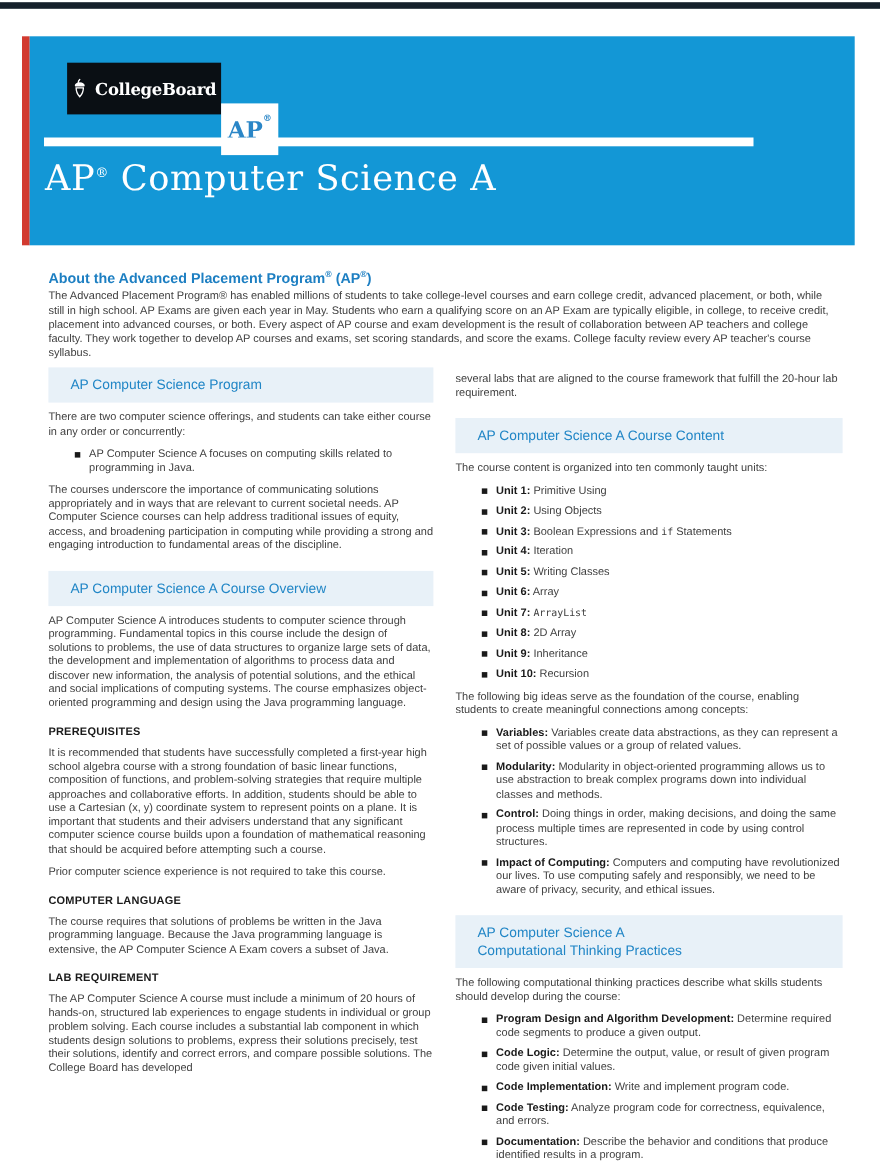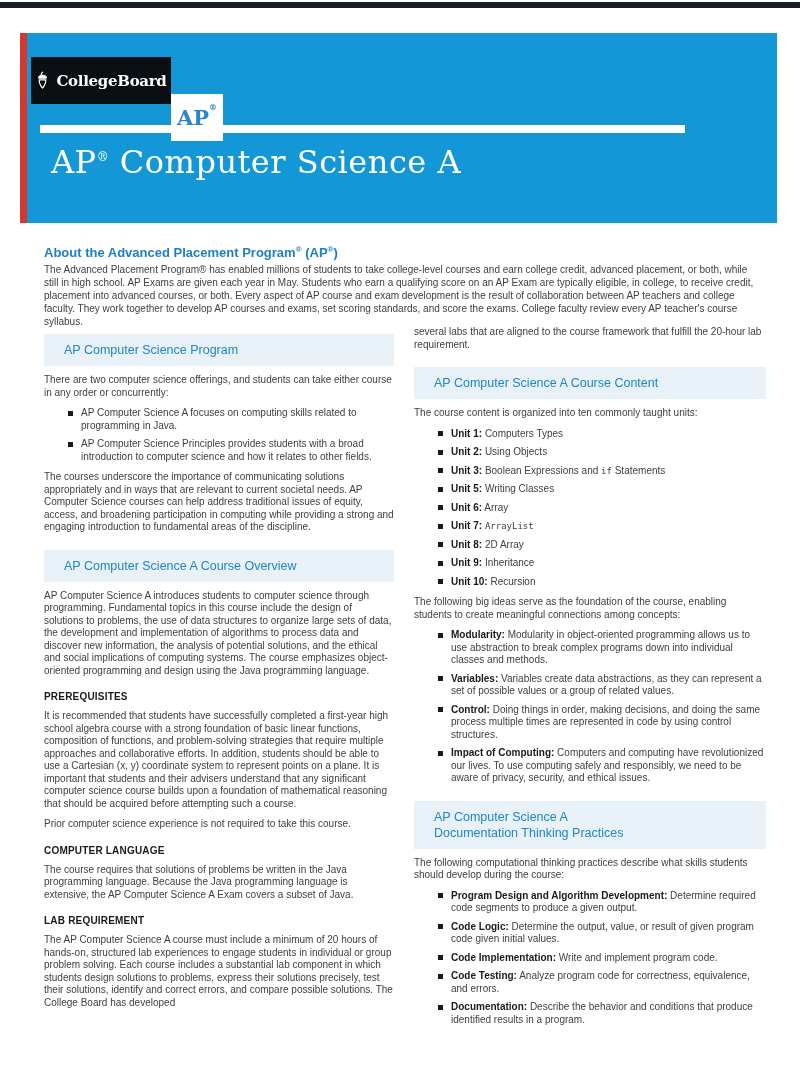--- a/index.html
+++ b/index.html
@@ -5,28 +5,28 @@
   html,body{margin:0;padding:0;}
   body{
     width:800px;height:1066px;position:relative;overflow:hidden;
     background:#ffffff;
     font-family:"Liberation Sans", sans-serif;
     -webkit-font-smoothing:antialiased;
   }
   .top-bar{position:absolute;top:2px;left:0;width:800px;height:6px;background:#15202b;}
   .red-strip{position:absolute;left:20px;top:33px;width:7px;height:190px;background:#d23a30;}
   .blue-panel{position:absolute;left:27px;top:33px;width:750px;height:190px;background:#1397d6;}
-  .logo-row{position:absolute;left:4px;top:24px;display:flex;}
+  .logo-row{position:absolute;left:34px;top:24px;display:flex;}
   .cb-box{background:#0a0f14;width:140px;height:47px;display:flex;align-items:center;justify-content:center;gap:6px;}
   .cb-word{color:#ffffff;font-family:"DejaVu Serif", serif;font-weight:bold;font-size:15px;letter-spacing:-0.3px;}
   .ap-box{background:#ffffff;width:52px;height:47px;display:flex;align-items:center;justify-content:center;margin-top:37px;}
   .ap-word{color:#2a86c7;font-family:"DejaVu Serif", serif;font-weight:bold;font-size:21px;position:relative;}
   .ap-word sup{font-size:8px;position:relative;top:-7px;}
   .panel-divider{position:absolute;left:13px;top:92px;width:645px;height:8px;background:#ffffff;}
-  .panel-title{position:absolute;left:24px;top:110px;color:#ffffff;
+  .panel-title{position:absolute;left:14px;top:110px;color:#ffffff;
     font-family:"DejaVu Serif", serif;font-size:32px;font-weight:500;letter-spacing:0.5px;}
   .panel-title sup{font-size:12px;}
 
   .about{position:absolute;left:44px;top:233px;width:718px;margin-top:12px;}
   .about h2{margin:0 0 4px 0;font-size:13px;color:#1d7fc2;font-weight:bold;}
   .about h2 sup{font-size:8px;}
   .about p{margin:0;font-size:10px;line-height:12.8px;color:#404040;}
 
   .col-left{position:absolute;left:44px;top:334px;width:350px;}
   .col-right{position:absolute;left:414px;top:322px;width:352px;}
@@ -72,62 +72,62 @@
 <div class="about">
   <h2><span>About the Advanced Placement Program</span><sup>®</sup><span> (AP</span><sup>®</sup><span>)</span></h2>
   <p>The Advanced Placement Program® has enabled millions of students to take college-level courses and earn college credit, advanced placement, or both, while still in high school. AP Exams are given each year in May. Students who earn a qualifying score on an AP Exam are typically eligible, in college, to receive credit, placement into advanced courses, or both. Every aspect of AP course and exam development is the result of collaboration between AP teachers and college faculty. They work together to develop AP courses and exams, set scoring standards, and score the exams. College faculty review every AP teacher's course syllabus.</p>
 </div>
 
 <div class="col-left">
   <div class="section-head">AP Computer Science Program</div>
   <p class="body">There are two computer science offerings, and students can take either course in any order or concurrently:</p>
   <ul class="blist">
     <li><span class="sq"></span><span>AP Computer Science A focuses on computing skills related to programming in Java.</span></li>
-    <li><span class="sq"></span><span>AP Computer Science Principles provides students with a broad introduction to computer science and how it relates to other fields.</span></li>
   </ul>
   <p class="body">The courses underscore the importance of communicating solutions appropriately and in ways that are relevant to current societal needs. AP Computer Science courses can help address traditional issues of equity, access, and broadening participation in computing while providing a strong and engaging introduction to fundamental areas of the discipline.</p>
 
   <div class="section-head gap-top">AP Computer Science A Course Overview</div>
   <p class="body">AP Computer Science A introduces students to computer science through programming. Fundamental topics in this course include the design of solutions to problems, the use of data structures to organize large sets of data, the development and implementation of algorithms to process data and discover new information, the analysis of potential solutions, and the ethical and social implications of computing systems. The course emphasizes object-oriented programming and design using the Java programming language.</p>
   <h4 class="sub">PREREQUISITES</h4>
   <p class="body">It is recommended that students have successfully completed a first-year high school algebra course with a strong foundation of basic linear functions, composition of functions, and problem-solving strategies that require multiple approaches and collaborative efforts. In addition, students should be able to use a Cartesian (x, y) coordinate system to represent points on a plane. It is important that students and their advisers understand that any significant computer science course builds upon a foundation of mathematical reasoning that should be acquired before attempting such a course.</p>
   <p class="body">Prior computer science experience is not required to take this course.</p>
   <h4 class="sub">COMPUTER LANGUAGE</h4>
   <p class="body">The course requires that solutions of problems be written in the Java programming language. Because the Java programming language is extensive, the AP Computer Science A Exam covers a subset of Java.</p>
   <h4 class="sub">LAB REQUIREMENT</h4>
   <p class="body">The AP Computer Science A course must include a minimum of 20 hours of hands-on, structured lab experiences to engage students in individual or group problem solving. Each course includes a substantial lab component in which students design solutions to problems, express their solutions precisely, test their solutions, identify and correct errors, and compare possible solutions. The College Board has developed</p>
 </div>
 
 <div class="col-right">
-  <p class="body" style="margin-top:4px;">several labs that are aligned to the course framework that fulfill the 20-hour lab requirement.</p>
+  <p class="body" style="margin-top:17px;">several labs that are aligned to the course framework that fulfill the 20-hour lab requirement.</p>
 
   <div class="section-head gap-top">AP Computer Science A Course Content</div>
   <p class="body">The course content is organized into ten commonly taught units:</p>
   <ul class="blist">
-    <li><span class="sq"></span><b>Unit 1:</b><span> Computers Types</span><code></code><span></span></li>
+    <li><span class="sq"></span><b>Unit 1:</b><span> Primitive Using</span><code></code><span></span></li>
     <li><span class="sq"></span><b>Unit 2:</b><span> Using Objects</span><code></code><span></span></li>
     <li><span class="sq"></span><b>Unit 3:</b><span> Boolean Expressions and </span><code>if</code><span> Statements</span></li>
+    <li><span class="sq"></span><b>Unit 4:</b><span> Iteration</span><code></code><span></span></li>
     <li><span class="sq"></span><b>Unit 5:</b><span> Writing Classes</span><code></code><span></span></li>
     <li><span class="sq"></span><b>Unit 6:</b><span> Array</span><code></code><span></span></li>
     <li><span class="sq"></span><b>Unit 7:</b><span> </span><code>ArrayList</code><span></span></li>
     <li><span class="sq"></span><b>Unit 8:</b><span> 2D Array</span><code></code><span></span></li>
     <li><span class="sq"></span><b>Unit 9:</b><span> Inheritance</span><code></code><span></span></li>
     <li><span class="sq"></span><b>Unit 10:</b><span> Recursion</span><code></code><span></span></li>
   </ul>
   <p class="body">The following big ideas serve as the foundation of the course, enabling students to create meaningful connections among concepts:</p>
   <ul class="blist">
+    <li><span class="sq"></span><b>Variables:</b><span> Variables create data abstractions, as they can represent a set of possible values or a group of related values.</span></li>
     <li><span class="sq"></span><b>Modularity:</b><span> Modularity in object-oriented programming allows us to use abstraction to break complex programs down into individual classes and methods.</span></li>
-    <li><span class="sq"></span><b>Variables:</b><span> Variables create data abstractions, as they can represent a set of possible values or a group of related values.</span></li>
     <li><span class="sq"></span><b>Control:</b><span> Doing things in order, making decisions, and doing the same process multiple times are represented in code by using control structures.</span></li>
     <li><span class="sq"></span><b>Impact of Computing:</b><span> Computers and computing have revolutionized our lives. To use computing safely and responsibly, we need to be aware of privacy, security, and ethical issues.</span></li>
   </ul>
 
   <div class="section-head gap-top">
     <span>AP Computer Science A</span><br>
-    <span>Documentation Thinking Practices</span>
+    <span>Computational Thinking Practices</span>
   </div>
   <p class="body">The following computational thinking practices describe what skills students should develop during the course:</p>
   <ul class="blist">
     <li><span class="sq"></span><b>Program Design and Algorithm Development:</b><span> Determine required code segments to produce a given output.</span></li>
     <li><span class="sq"></span><b>Code Logic:</b><span> Determine the output, value, or result of given program code given initial values.</span></li>
     <li><span class="sq"></span><b>Code Implementation:</b><span> Write and implement program code.</span></li>
     <li><span class="sq"></span><b>Code Testing:</b><span> Analyze program code for correctness, equivalence, and errors.</span></li>
     <li><span class="sq"></span><b>Documentation:</b><span> Describe the behavior and conditions that produce identified results in a program.</span></li>
   </ul>
 </div>

